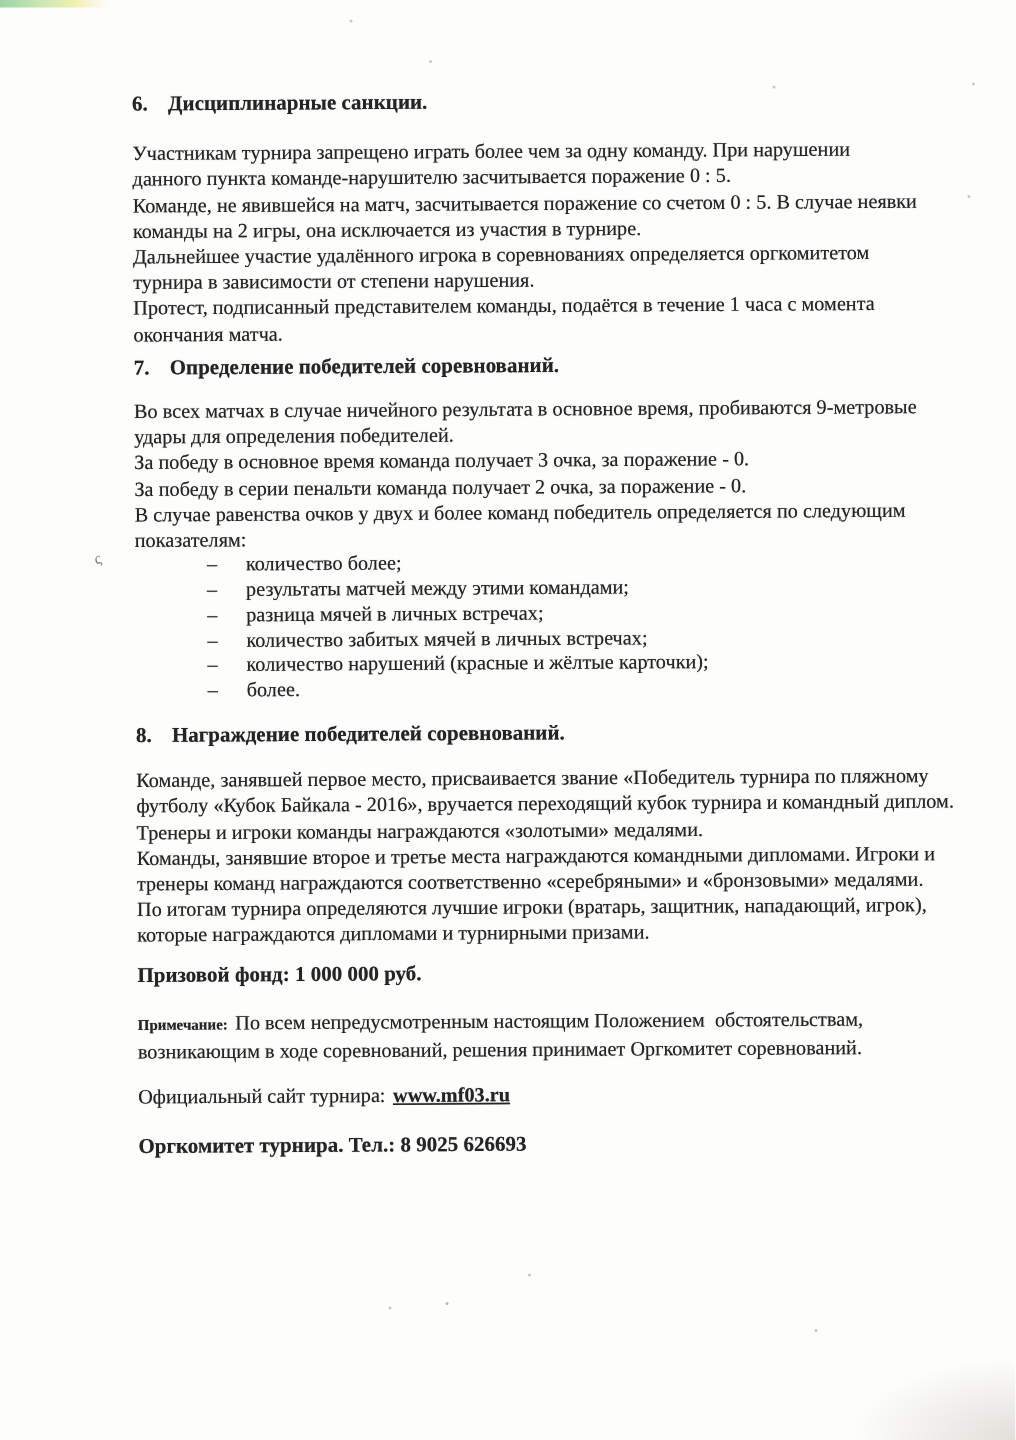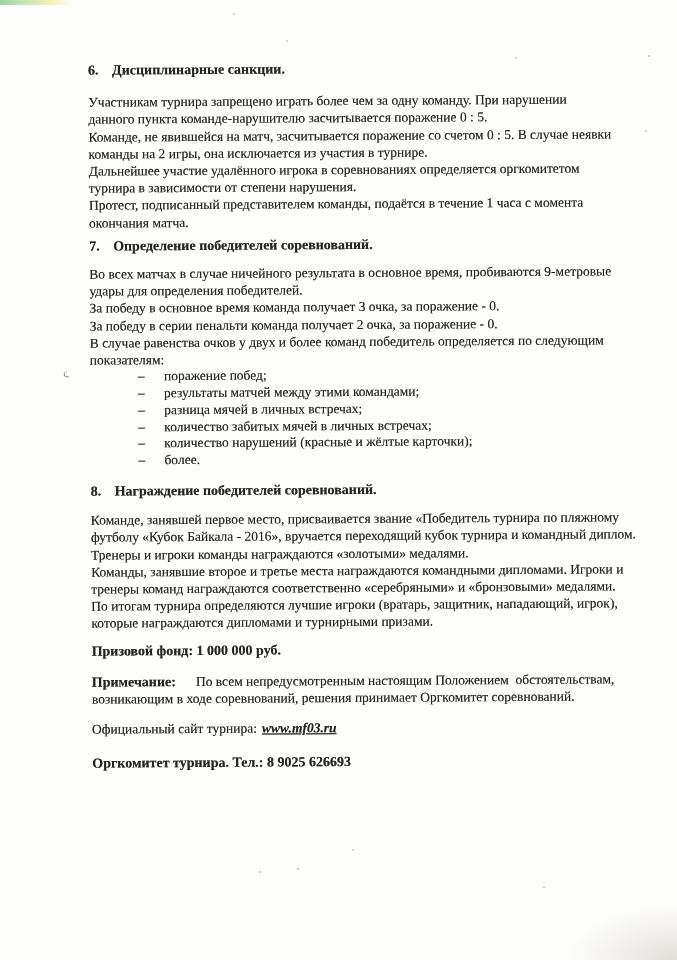--- a/index.html
+++ b/index.html
@@ -84,27 +84,26 @@
     width: 26px;
   }
   .heading-8 { margin-top: 13px; }
   .para-8 { margin-top: 12px; }
   .prize {
     margin-top: 10px;
     font-size: 14px;
     white-space: pre;
   }
   .note { margin-top: 14px; }
-  .note .label { margin-right: 20px; font-size: 14px; }
+  .note .label { margin-right: 5px; font-size: 10px; }
   .site { margin-top: 13px; white-space: pre; }
   .site .label { margin-right: 5px; }
   .site .url {
     font-weight: bold;
     text-decoration: underline;
-    font-style: italic;
   }
   .committee {
     margin-top: 17px;
     font-size: 14px;
     white-space: pre;
   }
 </style>
 </head>
 <body>
 
@@ -143,21 +142,21 @@
       <div class="heading heading-7"><span class="num">7.</span><span>Определение победителей соревнований.</span></div>
       <div class="para para-7">
         <div class="line">Во всех матчах в случае ничейного результата в основное время, пробиваются 9-метровые</div>
         <div class="line">удары для определения победителей.</div>
         <div class="line">За победу в основное время команда получает 3 очка, за поражение - 0.</div>
         <div class="line">За победу в серии пенальти команда получает 2 очка, за поражение - 0.</div>
         <div class="line">В случае равенства очков у двух и более команд победитель определяется по следующим</div>
         <div class="line">показателям:</div>
       </div>
       <div class="bullets">
-        <div class="bullet"><span class="dash">–</span><span>поражение побед;</span></div>
+        <div class="bullet"><span class="dash">–</span><span>количество более;</span></div>
         <div class="bullet"><span class="dash">–</span><span>результаты матчей между этими командами;</span></div>
         <div class="bullet"><span class="dash">–</span><span>разница мячей в личных встречах;</span></div>
         <div class="bullet"><span class="dash">–</span><span>количество забитых мячей в личных встречах;</span></div>
         <div class="bullet"><span class="dash">–</span><span>количество нарушений (красные и жёлтые карточки);</span></div>
         <div class="bullet"><span class="dash">–</span><span>более.</span></div>
       </div>
     </div>
 
     <div class="section">
       <div class="heading heading-8"><span class="num">8.</span><span>Награждение победителей соревнований.</span></div>

